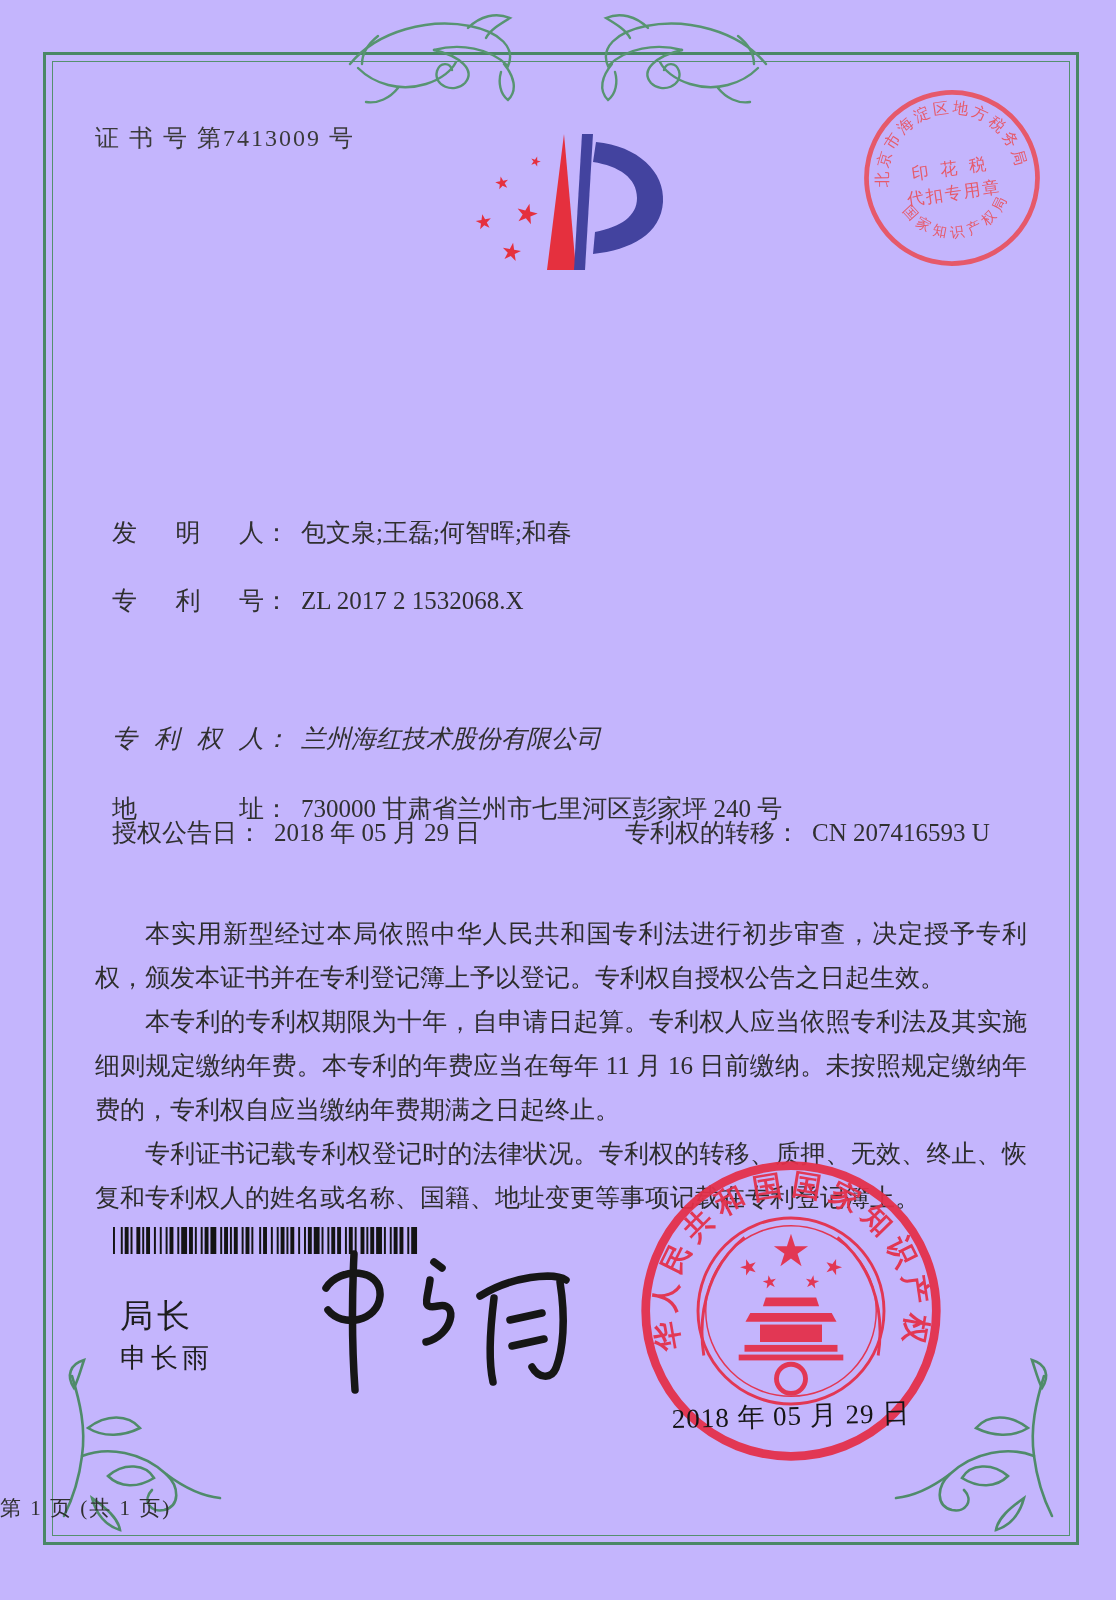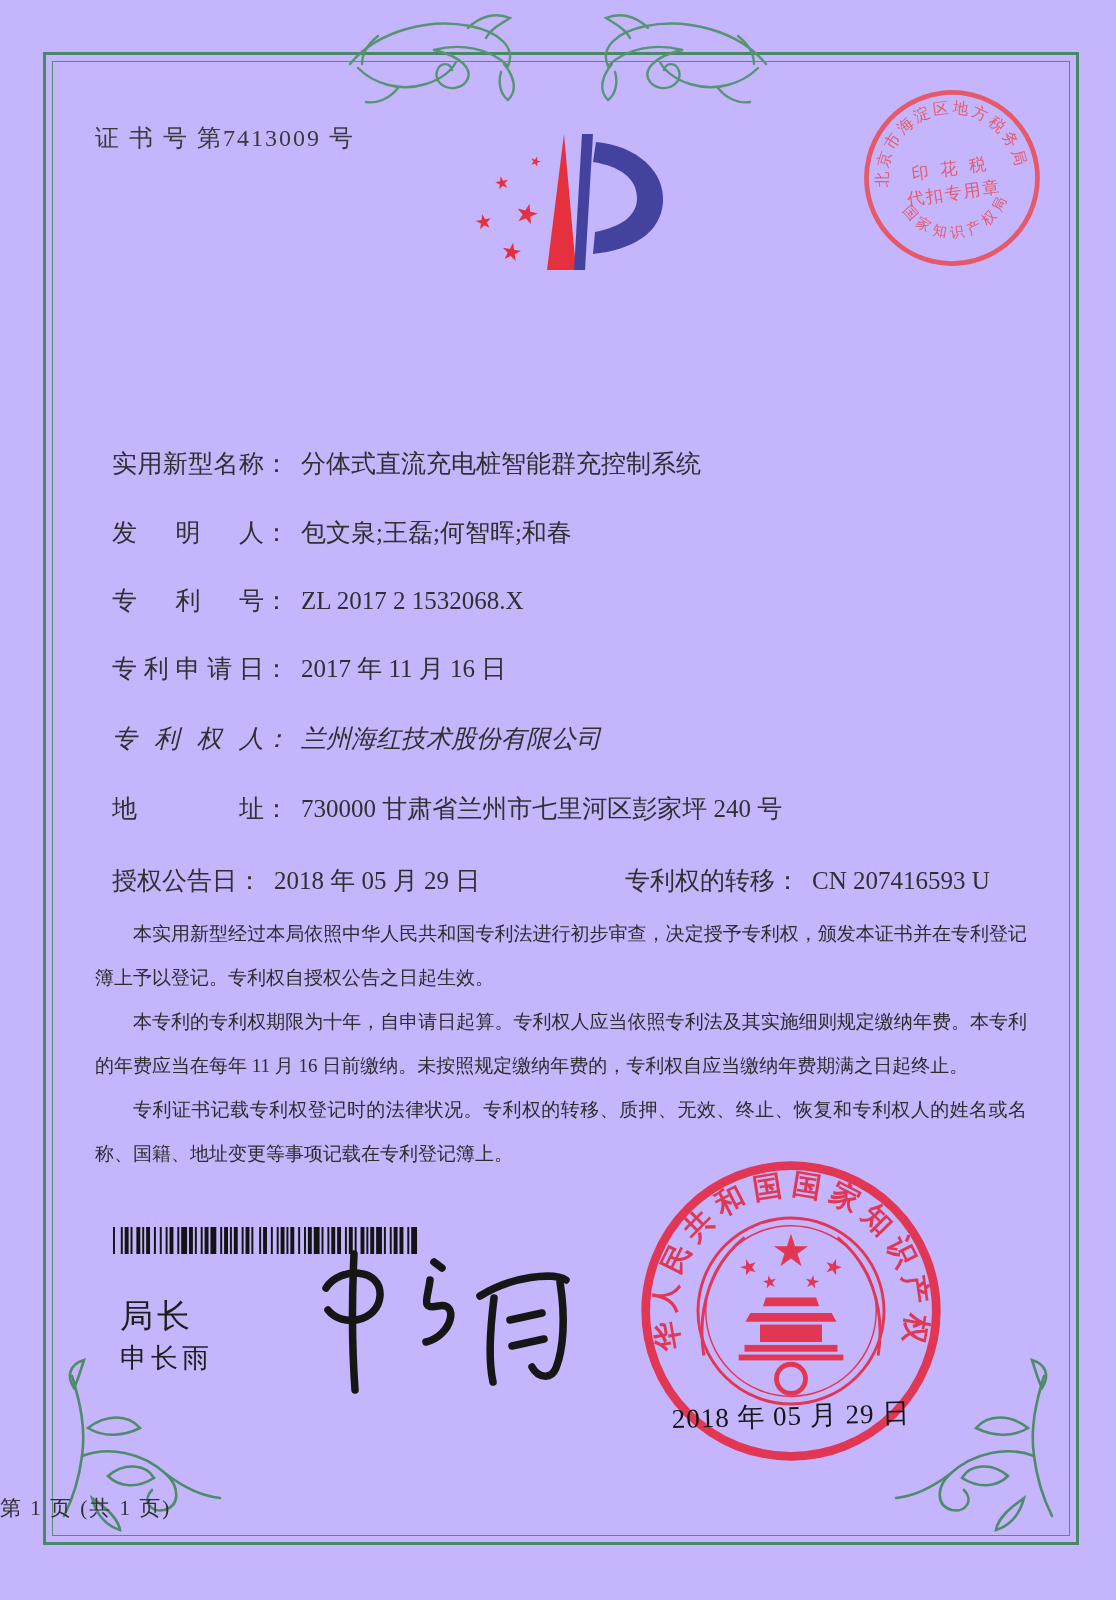--- a/index.html
+++ b/index.html
@@ -20,21 +20,21 @@
   .title{position:absolute;left:0;top:288px;width:1106px;text-align:center;
     font-size:57px;font-weight:700;color:#161616;letter-spacing:12px;}
   .tax-stamp{position:absolute;left:857px;top:83px;width:190px;height:190px;
     transform:rotate(-8deg);opacity:.93;}
   
   .field-row{position:absolute;left:112px;font-size:25px;color:#303030;white-space:nowrap;}
   .flabel{display:inline-block;width:152px;text-align:justify;text-align-last:justify;}
   .fcolon{display:inline-block;margin-right:12px;}
   .grant-col2{position:absolute;left:513px;top:0;}
   
-  .paras{position:absolute;left:95px;top:912px;width:932px;font-size:19px;
+  .paras{position:absolute;left:95px;top:912px;width:932px;font-size:25px;
     color:#2d2d2d;line-height:44px;text-align:justify;}
   .paras p{margin:0;text-indent:2em;}
   
   .barcode{position:absolute;left:113px;top:1227px;width:306px;height:27px;}
   .director-label{position:absolute;left:120px;top:1294px;font-size:33px;color:#1e1e1e;letter-spacing:4px;font-family:Liberation Serif, serif;}
   .director-name{position:absolute;left:120px;top:1340px;font-size:27px;color:#1e1e1e;letter-spacing:4px;font-family:"Liberation Sans","DejaVu Sans",sans-serif;}
   .signature{position:absolute;left:268px;top:1248px;width:310px;height:150px;}
   .big-seal{position:absolute;left:636px;top:1156px;width:310px;height:310px;opacity:.94;}
   .seal-date{position:absolute;left:660px;top:1398px;width:262px;text-align:center;
     font-size:27px;color:#151515;letter-spacing:1px;transform:rotate(-1.5deg);}
@@ -112,40 +112,34 @@
     <text font-size="16.5" fill="#e9535f" letter-spacing="3">
       <textPath href="#taxTop" startOffset="50%" text-anchor="middle">北京市海淀区地方税务局</textPath>
     </text>
     <text font-size="15" fill="#e9535f" letter-spacing="5">
       <textPath href="#taxBottom" startOffset="50%" text-anchor="middle">国家知识产权局</textPath>
     </text>
     <text x="100" y="96" font-size="18" fill="#e9535f" text-anchor="middle" letter-spacing="4">印 花 税</text>
     <text x="100" y="122" font-size="18" fill="#e9535f" text-anchor="middle" letter-spacing="2">代扣专用章</text>
   </svg>
 
-  <div class="field-row" style="top:447px;">
-    <span class="flabel">实用新型名称</span><span class="fcolon">：</span><span>分体式直流充电桩智能群充控制系统</span>
-  </div>
   <div class="field-row" style="top:516px;">
     <span class="flabel">发明人</span><span class="fcolon">：</span><span>包文泉;王磊;何智晖;和春</span>
   </div>
   <div class="field-row" style="top:584px;">
     <span class="flabel">专利号</span><span class="fcolon">：</span><span>ZL 2017 2 1532068.X</span>
   </div>
-  <div class="field-row" style="top:652px;">
-    <span class="flabel">专利申请日</span><span class="fcolon">：</span><span>2017 年 11 月 16 日</span>
-  </div>
   <div class="field-row" style="top:722px;font-style:italic;">
     <span class="flabel">专利权人</span><span class="fcolon">：</span><span>兰州海红技术股份有限公司</span>
   </div>
   <div class="field-row" style="top:792px;">
     <span class="flabel">地址</span><span class="fcolon">：</span><span>730000 甘肃省兰州市七里河区彭家坪 240 号</span>
   </div>
 
-  <div class="field-row" style="top:864px;width:932px;">
+  <div class="field-row" style="top:816px;width:932px;">
     <span>授权公告日</span><span class="fcolon">：</span><span>2018 年 05 月 29 日</span>
     <span class="grant-col2">
       <span>专利权的转移</span><span class="fcolon">：</span><span>CN 207416593 U</span>
     </span>
   </div>
 
   <div class="paras">
     <p>本实用新型经过本局依照中华人民共和国专利法进行初步审查，决定授予专利权，颁发本证书并在专利登记簿上予以登记。专利权自授权公告之日起生效。</p>
     <p>本专利的专利权期限为十年，自申请日起算。专利权人应当依照专利法及其实施细则规定缴纳年费。本专利的年费应当在每年 11 月 16 日前缴纳。未按照规定缴纳年费的，专利权自应当缴纳年费期满之日起终止。</p>
     <p>专利证书记载专利权登记时的法律状况。专利权的转移、质押、无效、终止、恢复和专利权人的姓名或名称、国籍、地址变更等事项记载在专利登记簿上。</p>

